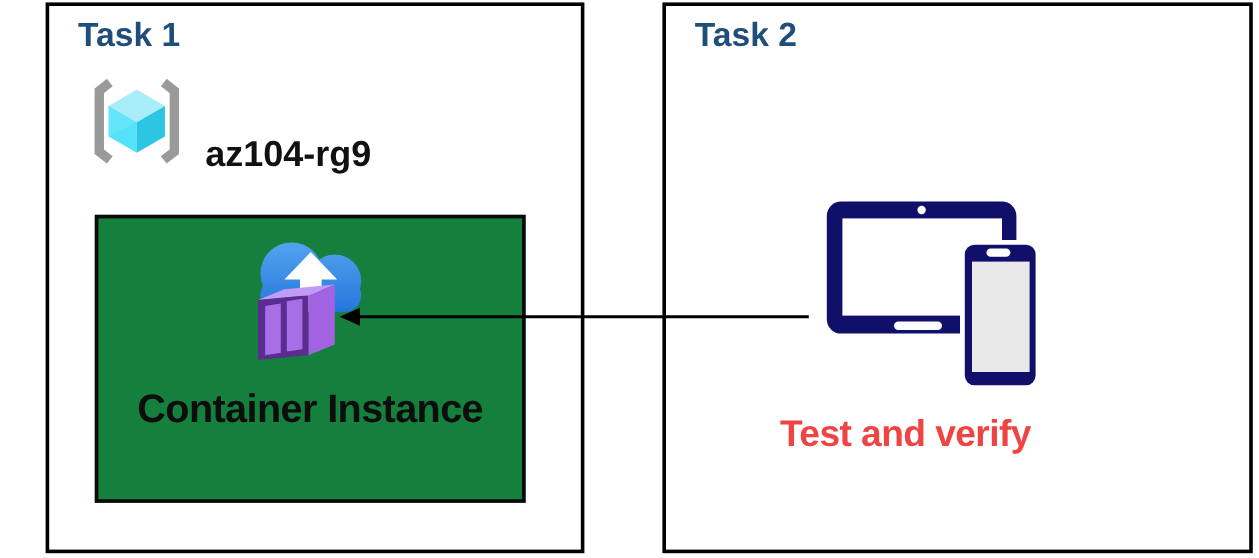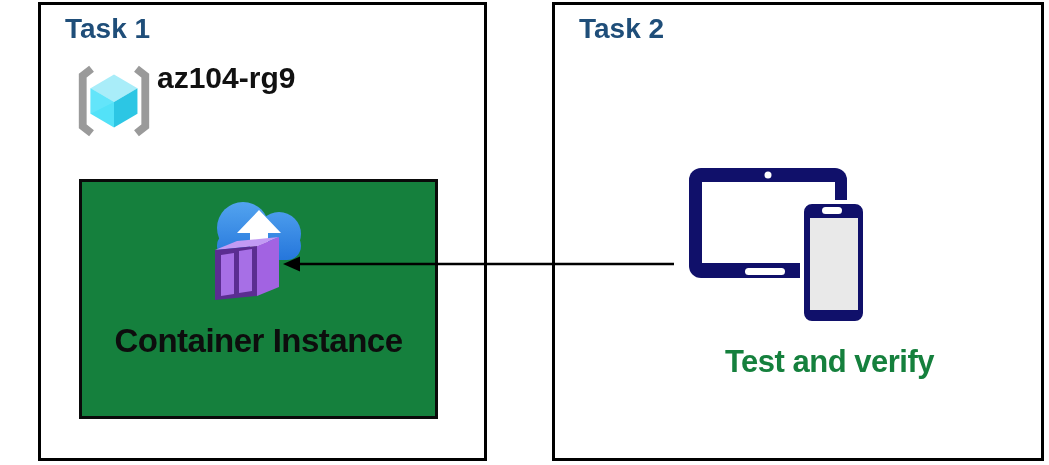--- a/index.html
+++ b/index.html
@@ -25,21 +25,22 @@
     top:8px;left:24px;
     font-size:28px;
     font-weight:bold;
     color:#1f4e79;
     letter-spacing:0px;
   }
   .rg-row{
     position:absolute;
     left:30px;top:56px;
     display:flex;
-    align-items:flex-start;
+    align-items:flex-end;
+    gap:14px;
   }
   .rg-name{
     font-size:30px;
     font-weight:bold;
     color:#111111;
   }
   #container-box{
     position:absolute;
     left:38px;top:174px;
     width:359px;height:240px;
@@ -66,25 +67,25 @@
     left:281px;top:252px;
   }
   #devices-icon-wrap{
     position:absolute;
     left:686px;top:164px;
   }
   #test-label{
     position:absolute;
     left:650px;top:344px;
     width:284px;
-    text-align:right;
+    text-align:left;
     font-size:31px;
     font-weight:bold;
     letter-spacing:-0.5px;
-    color:#15803d;
+    color:#ef4444;
   }
 </style>
 </head>
 <body>
 
 <div id="canvas">
 
   <div class="task-box" id="task1-box">
     <div class="task-title">Task 1</div>
 

